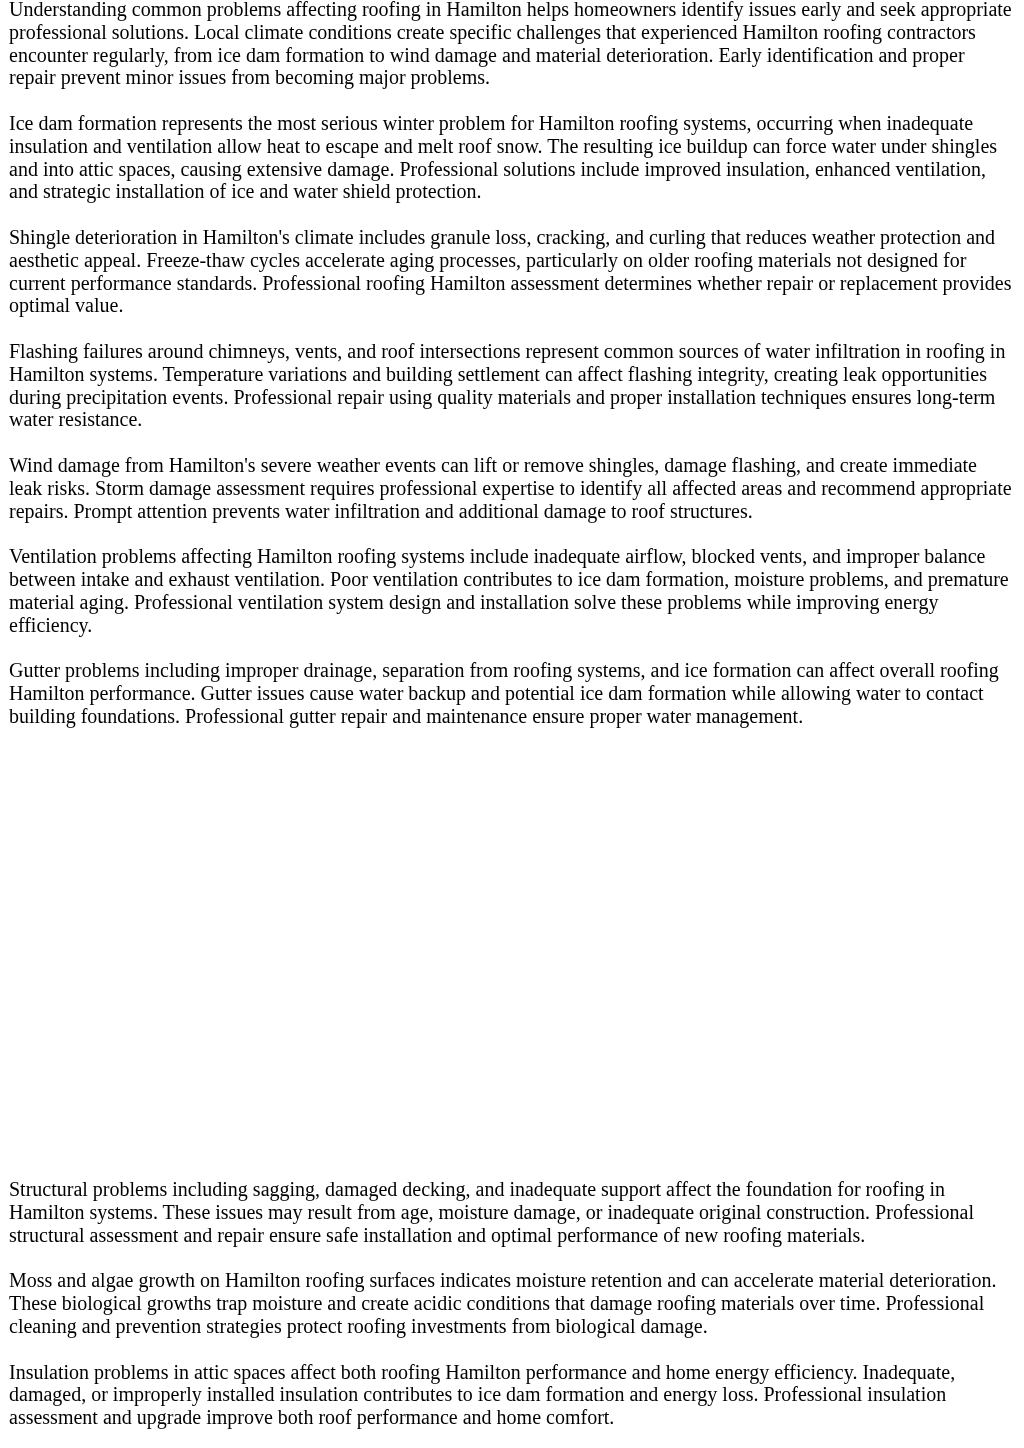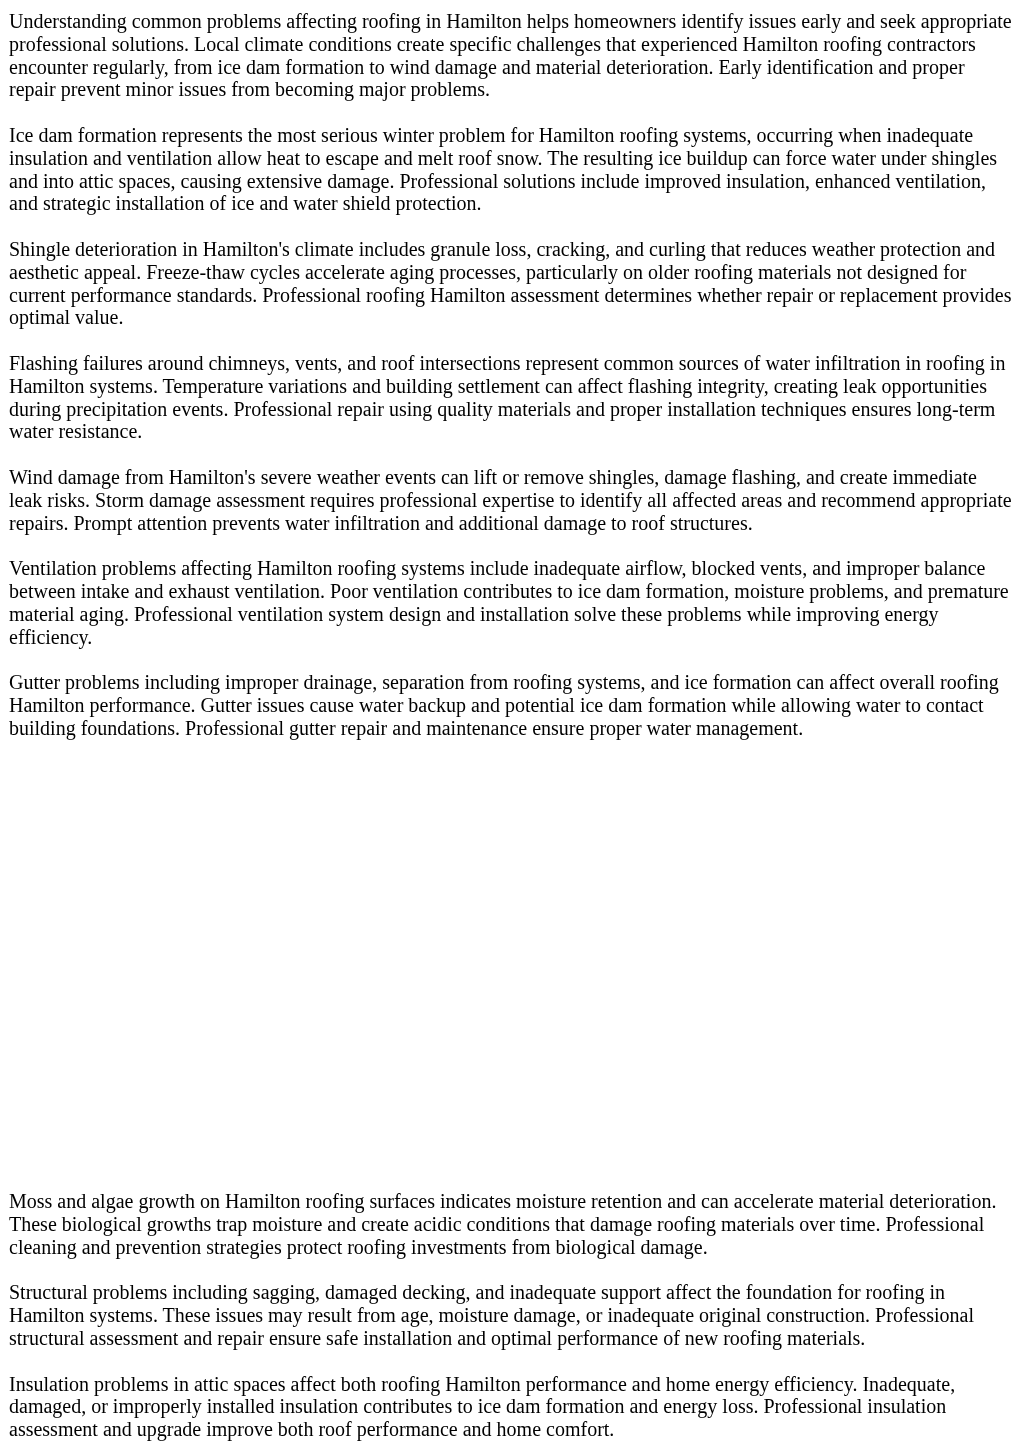--- a/index.html
+++ b/index.html
@@ -10,21 +10,21 @@
   }
   body {
     width: 1024px;
     min-height: 1448px;
     color: #000000;
     font-family: "Liberation Serif", "DejaVu Serif", serif;
     font-size: 20px;
     line-height: 22.8px;
   }
   main.doc {
-    padding: 13px 9px 0 9px;
+    padding: 1px 9px 0 9px;
     max-width: 1024px;
   }
   p.para {
     margin: 0 0 22.8px 0;
     text-align: left;
     word-spacing: normal;
   }
   p.para:first-of-type {
     margin-top: -3px;
   }
@@ -37,16 +37,16 @@
 
 <main class="doc">
   <p class="para">Understanding common problems affecting roofing in Hamilton helps homeowners identify issues early and seek appropriate professional solutions. Local climate conditions create specific challenges that experienced Hamilton roofing contractors encounter regularly, from ice dam formation to wind damage and material deterioration. Early identification and proper repair prevent minor issues from becoming major problems.</p>
   <p class="para">Ice dam formation represents the most serious winter problem for Hamilton roofing systems, occurring when inadequate insulation and ventilation allow heat to escape and melt roof snow. The resulting ice buildup can force water under shingles and into attic spaces, causing extensive damage. Professional solutions include improved insulation, enhanced ventilation, and strategic installation of ice and water shield protection.</p>
   <p class="para">Shingle deterioration in Hamilton's climate includes granule loss, cracking, and curling that reduces weather protection and aesthetic appeal. Freeze-thaw cycles accelerate aging processes, particularly on older roofing materials not designed for current performance standards. Professional roofing Hamilton assessment determines whether repair or replacement provides optimal value.</p>
   <p class="para">Flashing failures around chimneys, vents, and roof intersections represent common sources of water infiltration in roofing in Hamilton systems. Temperature variations and building settlement can affect flashing integrity, creating leak opportunities during precipitation events. Professional repair using quality materials and proper installation techniques ensures long-term water resistance.</p>
   <p class="para">Wind damage from Hamilton's severe weather events can lift or remove shingles, damage flashing, and create immediate leak risks. Storm damage assessment requires professional expertise to identify all affected areas and recommend appropriate repairs. Prompt attention prevents water infiltration and additional damage to roof structures.</p>
   <p class="para">Ventilation problems affecting Hamilton roofing systems include inadequate airflow, blocked vents, and improper balance between intake and exhaust ventilation. Poor ventilation contributes to ice dam formation, moisture problems, and premature material aging. Professional ventilation system design and installation solve these problems while improving energy efficiency.</p>
   <p class="para">Gutter problems including improper drainage, separation from roofing systems, and ice formation can affect overall roofing Hamilton performance. Gutter issues cause water backup and potential ice dam formation while allowing water to contact building foundations. Professional gutter repair and maintenance ensure proper water management.</p>
   <div class="v-gap"></div>
+  <p class="para">Structural problems including sagging, damaged decking, and inadequate support affect the foundation for roofing in Hamilton systems. These issues may result from age, moisture damage, or inadequate original construction. Professional structural assessment and repair ensure safe installation and optimal performance of new roofing materials.</p>
   <p class="para">Moss and algae growth on Hamilton roofing surfaces indicates moisture retention and can accelerate material deterioration. These biological growths trap moisture and create acidic conditions that damage roofing materials over time. Professional cleaning and prevention strategies protect roofing investments from biological damage.</p>
-  <p class="para">Structural problems including sagging, damaged decking, and inadequate support affect the foundation for roofing in Hamilton systems. These issues may result from age, moisture damage, or inadequate original construction. Professional structural assessment and repair ensure safe installation and optimal performance of new roofing materials.</p>
   <p class="para">Insulation problems in attic spaces affect both roofing Hamilton performance and home energy efficiency. Inadequate, damaged, or improperly installed insulation contributes to ice dam formation and energy loss. Professional insulation assessment and upgrade improve both roof performance and home comfort.</p>
 </main>
 
 </body></html>

